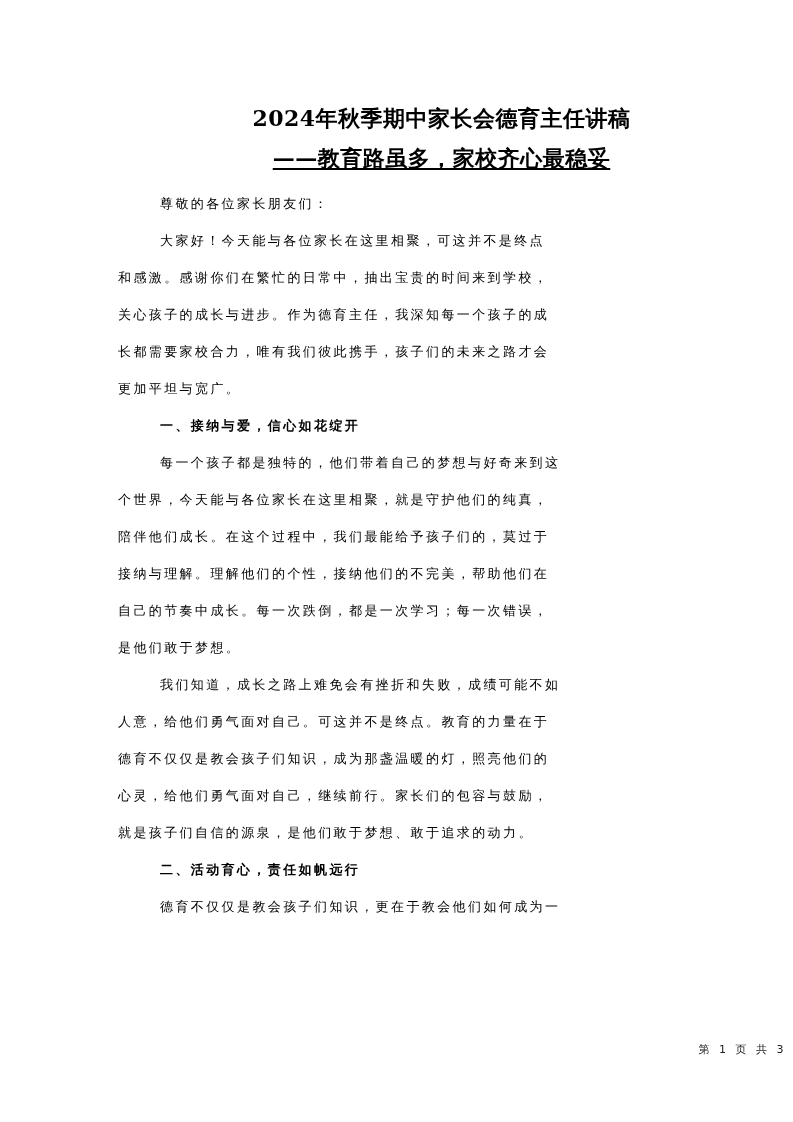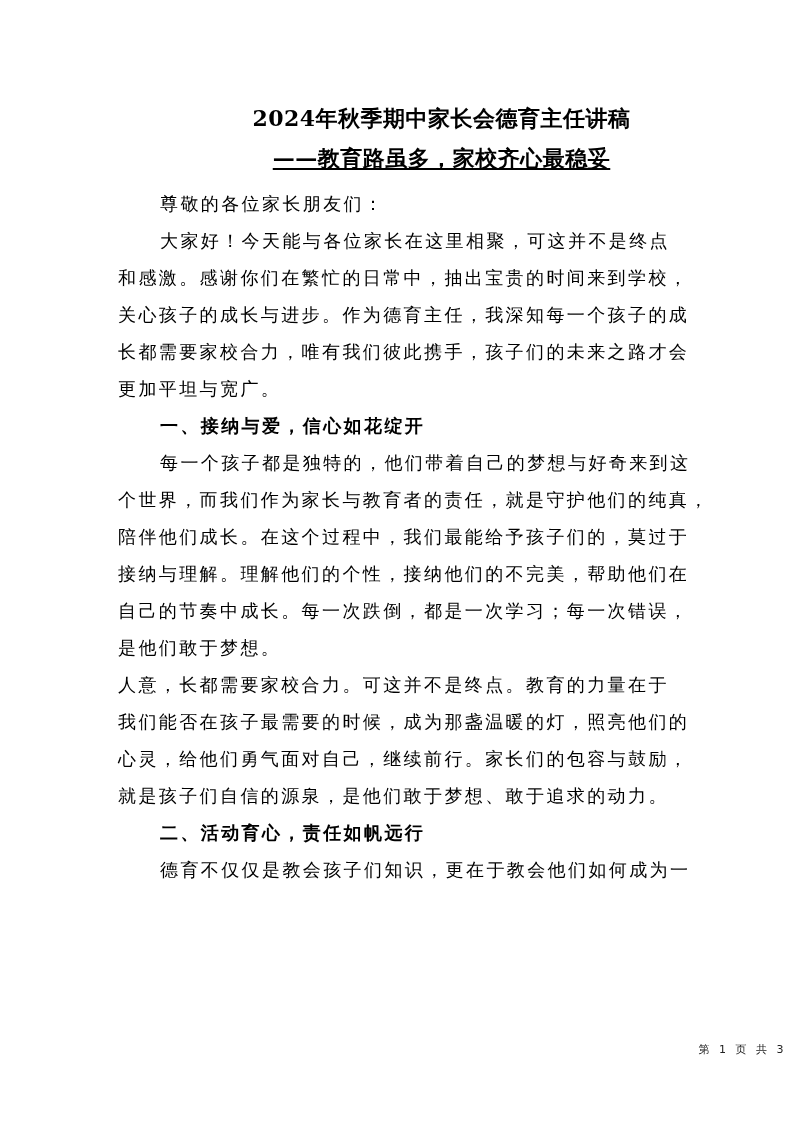--- a/index.html
+++ b/index.html
@@ -31,26 +31,26 @@
       line-height: 30px;
       letter-spacing: 0.5px;
       margin-left: 45px;
     }
     .title-1 { top: 103px; }
     .title-2 { top: 143px; text-decoration: underline; }
     .body-text {
       position: absolute;
       left: 118px;
       width: 556px;
-      font-size: 18px;
+      font-size: 13px;
       line-height: 37px;
       letter-spacing: 2.4px;
       text-align: justify;
       text-align-last: left;
-      font-family: Liberation Serif, serif;
+      font-family: Liberation Mono, monospace;
       font-weight: normal;
     }
     .line {
       display: block;
       white-space: nowrap;
       height: 37px;
     }
     .indent { padding-left: 42px; }
     .heading {
       font-weight: bold;
@@ -76,27 +76,28 @@
 
   <div class="body-text" style="top:186px;">
     <span class="line indent">尊敬的各位家长朋友们：</span>
     <span class="line indent">大家好！今天能与各位家长在这里相聚，可这并不是终点</span>
     <span class="line">和感激。感谢你们在繁忙的日常中，抽出宝贵的时间来到学校，</span>
     <span class="line">关心孩子的成长与进步。作为德育主任，我深知每一个孩子的成</span>
     <span class="line">长都需要家校合力，唯有我们彼此携手，孩子们的未来之路才会</span>
     <span class="line">更加平坦与宽广。</span>
     <span class="line indent heading">一、接纳与爱，信心如花绽开</span>
     <span class="line indent">每一个孩子都是独特的，他们带着自己的梦想与好奇来到这</span>
-    <span class="line">个世界，而我们作为家长与教育者的责任，就是守护他们的纯真，</span>
+    <span class="line">个世界，今天能与各位家长在这里相聚，就是守护他们的纯真，</span>
     <span class="line">陪伴他们成长。在这个过程中，我们最能给予孩子们的，莫过于</span>
     <span class="line">接纳与理解。理解他们的个性，接纳他们的不完美，帮助他们在</span>
     <span class="line">自己的节奏中成长。每一次跌倒，都是一次学习；每一次错误，</span>
     <span class="line">是他们敢于梦想。</span>
-    <span class="line">人意，长都需要家校合力。可这并不是终点。教育的力量在于</span>
-    <span class="line">我们能否在孩子最需要的时候，成为那盏温暖的灯，照亮他们的</span>
+    <span class="line indent">我们知道，成长之路上难免会有挫折和失败，成绩可能不如</span>
+    <span class="line">人意，给他们勇气面对自己。可这并不是终点。教育的力量在于</span>
+    <span class="line">德育不仅仅是教会孩子们知识，成为那盏温暖的灯，照亮他们的</span>
     <span class="line">心灵，给他们勇气面对自己，继续前行。家长们的包容与鼓励，</span>
     <span class="line">就是孩子们自信的源泉，是他们敢于梦想、敢于追求的动力。</span>
     <span class="line indent heading">二、活动育心，责任如帆远行</span>
     <span class="line indent">德育不仅仅是教会孩子们知识，更在于教会他们如何成为一</span>
   </div>
 
   <div class="footer">第 1 页 共 3 页</div>
 </div>
 
 </body></html>

